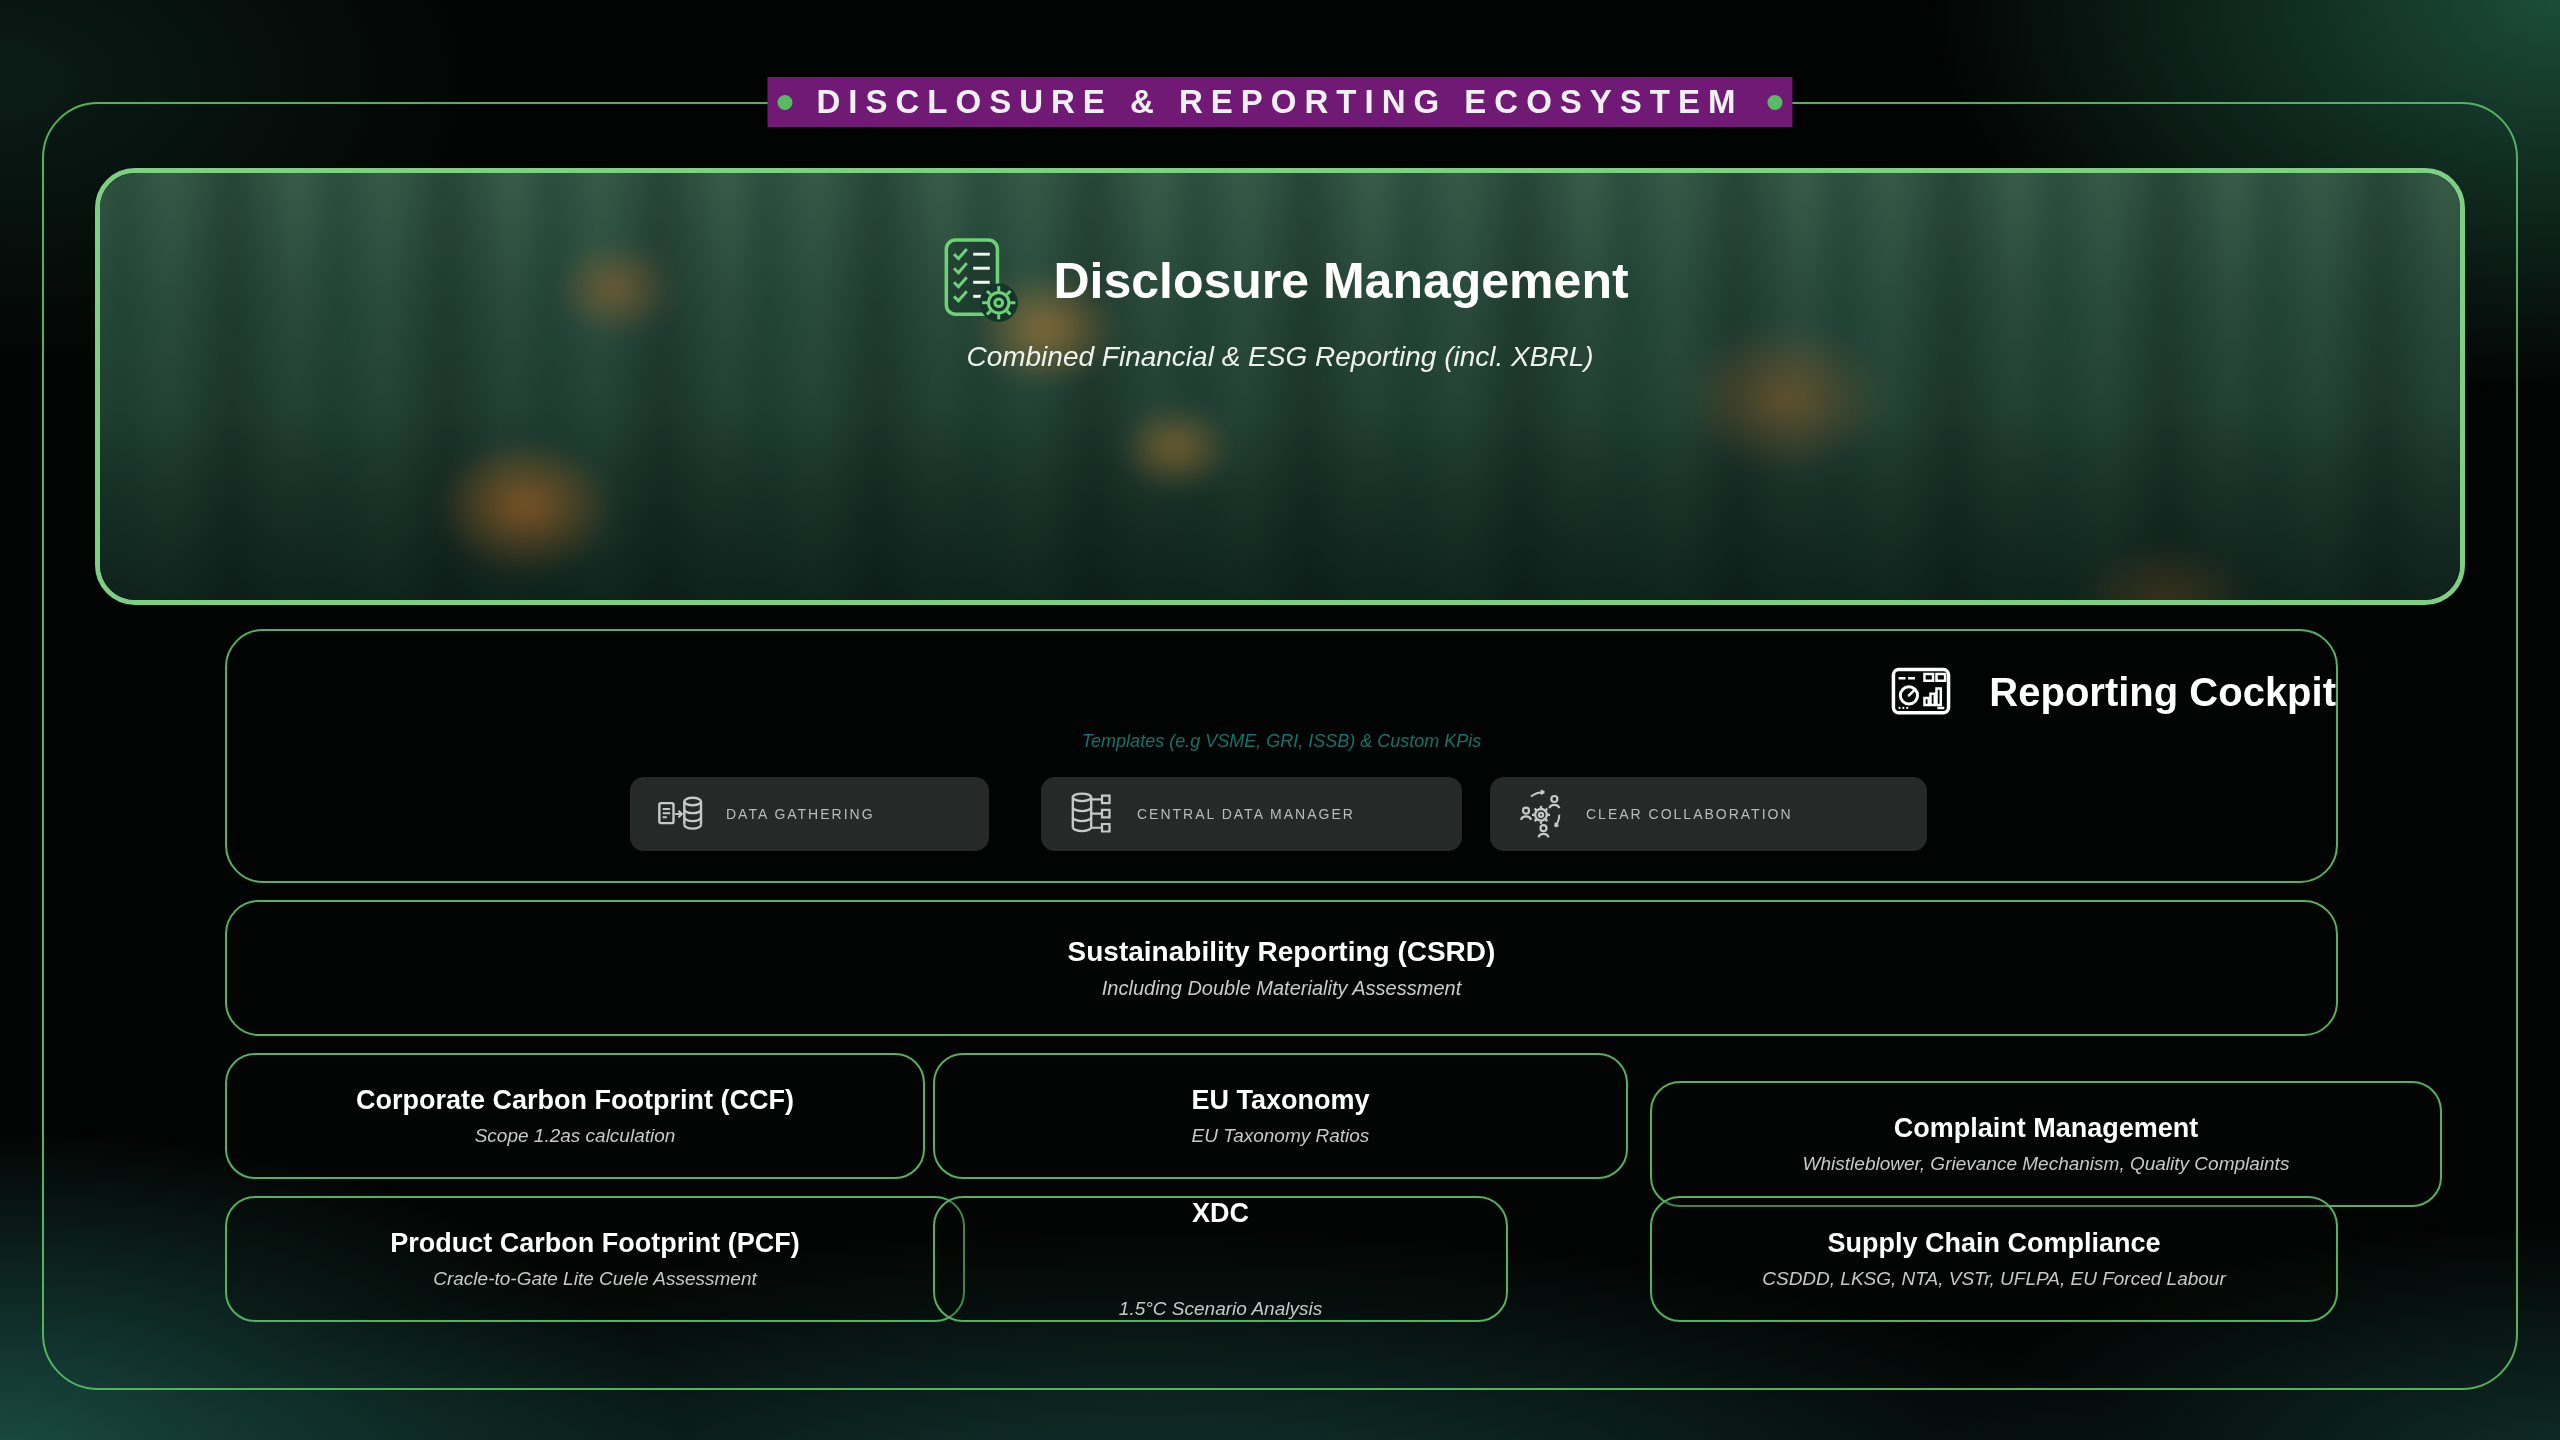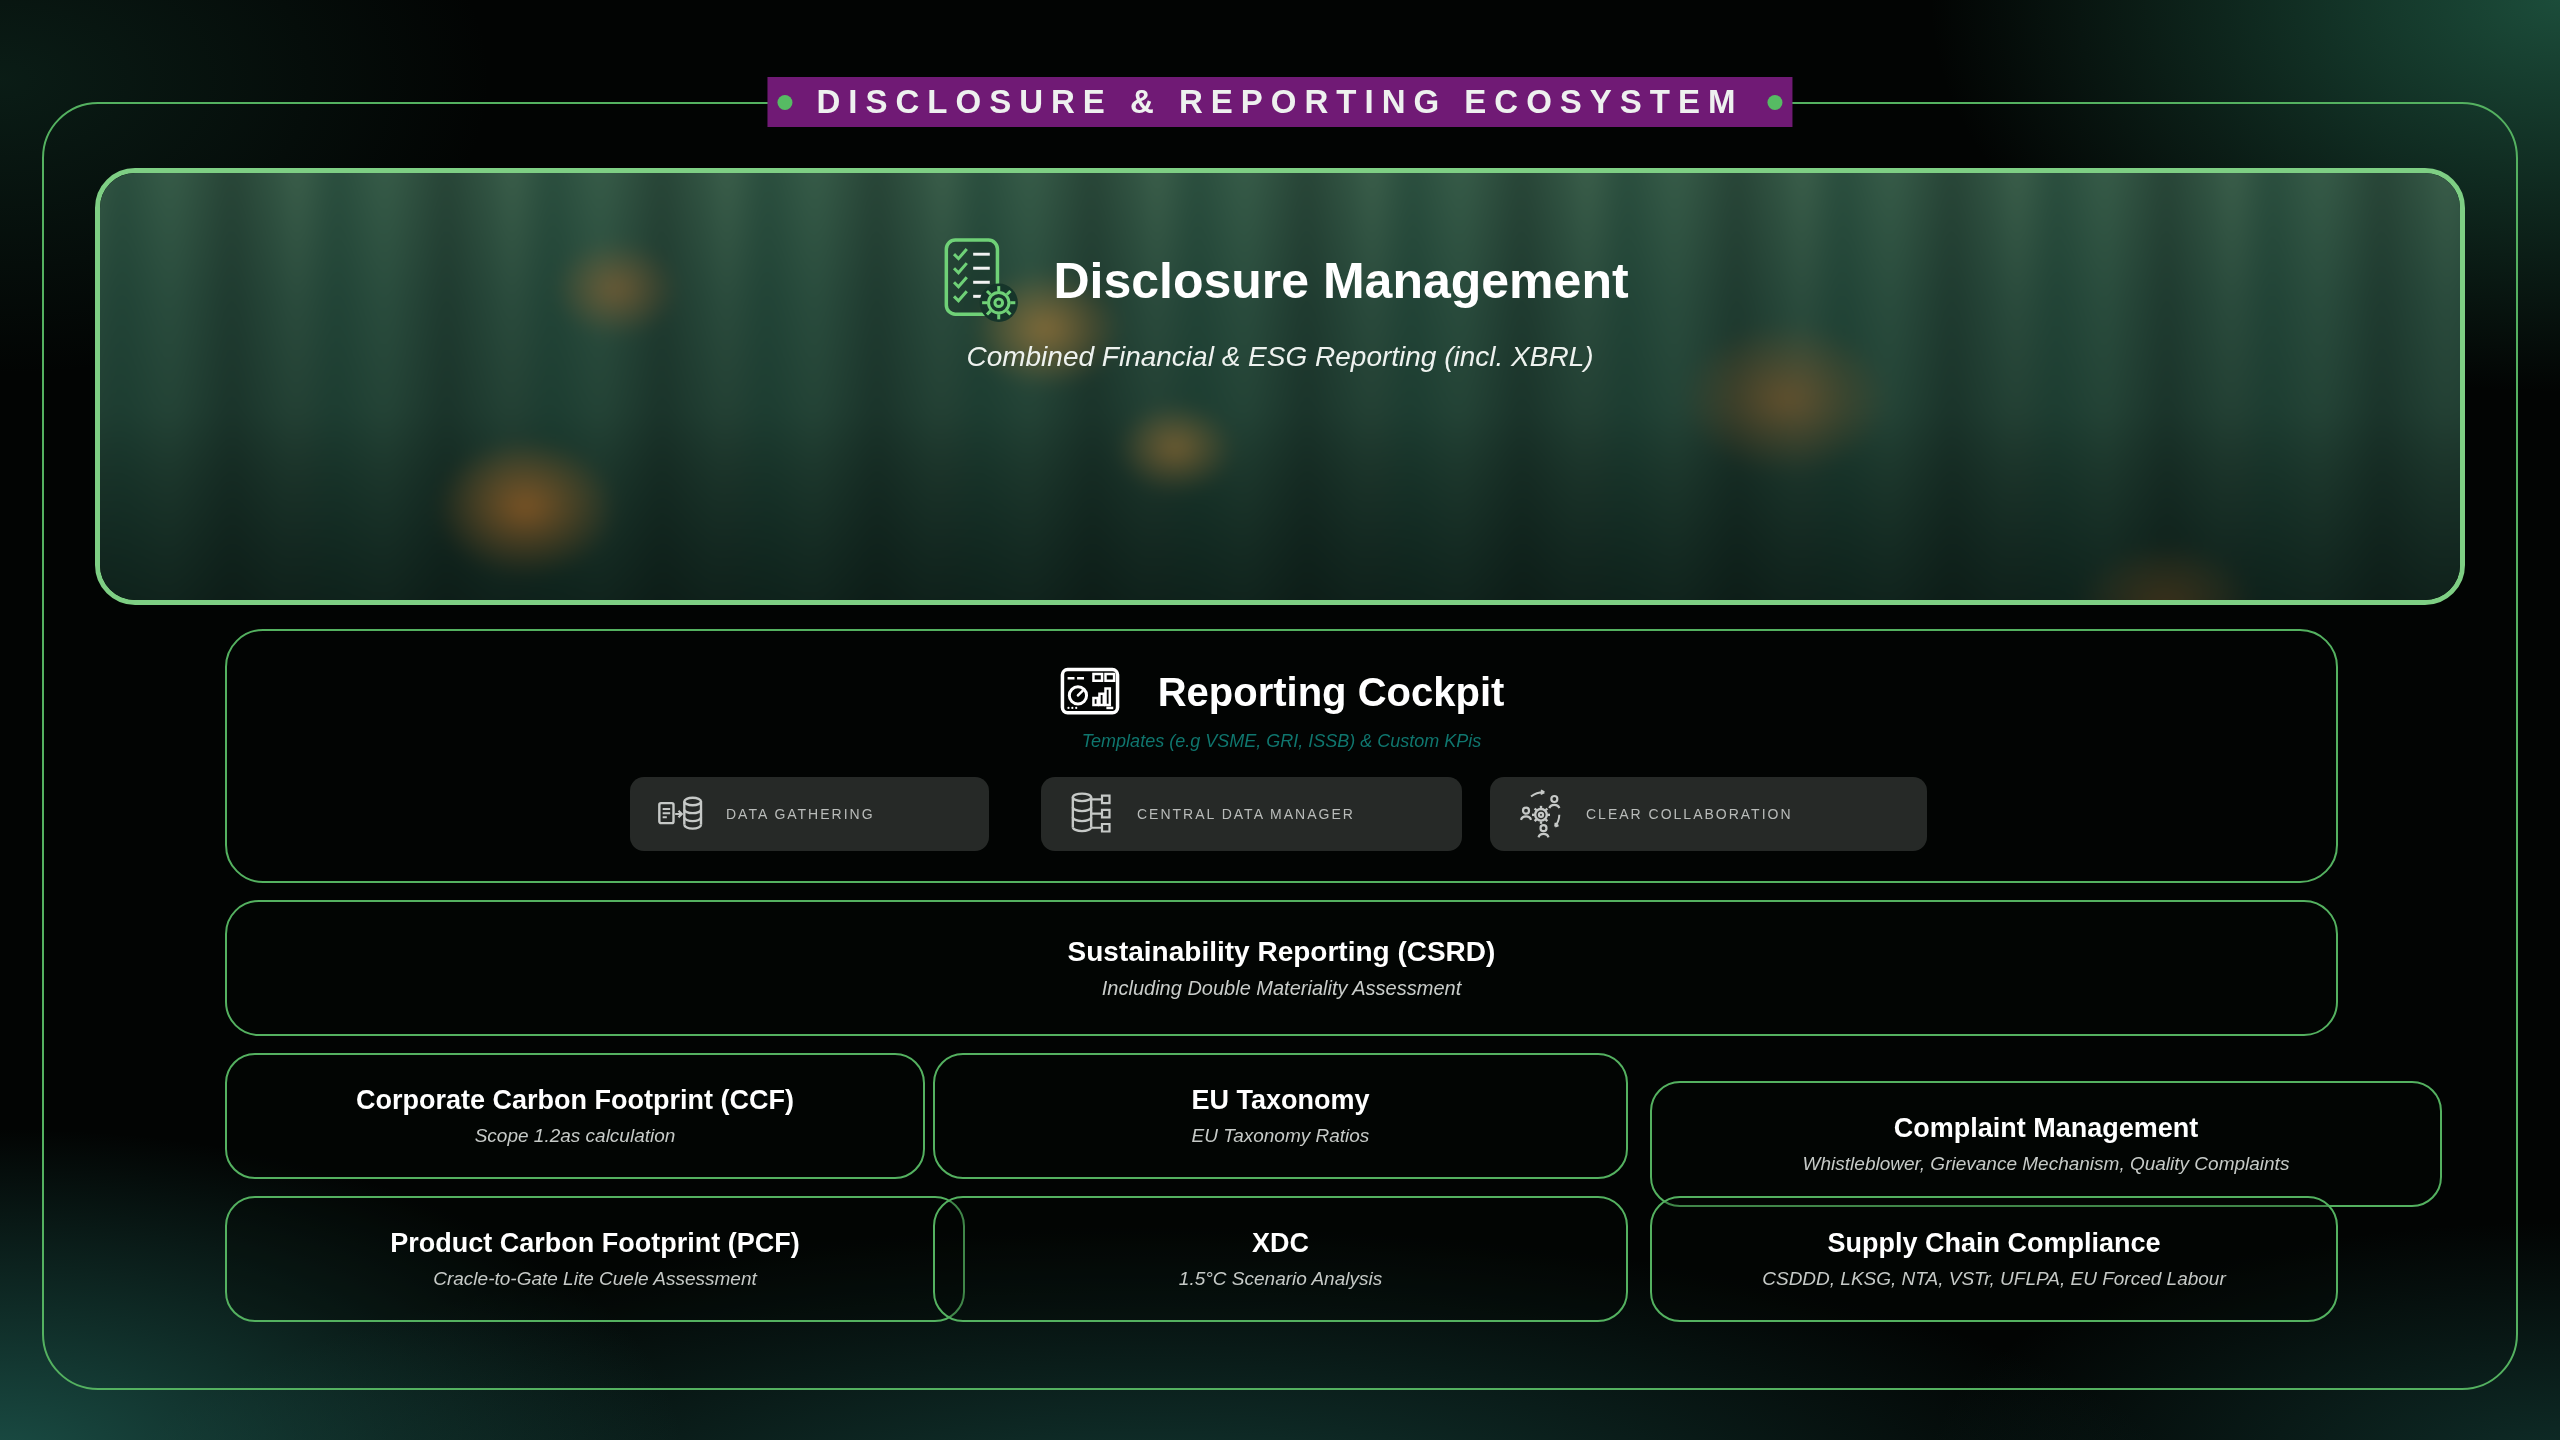--- a/index.html
+++ b/index.html
@@ -53,21 +53,21 @@
   }
   .disclosure-content{position:relative;z-index:1;text-align:center;}
   .disclosure-title-row{display:flex;justify-content:center;align-items:center;gap:30px;margin-top:62px;}
   .disclosure-title-row h2{margin:0;font-size:50px;font-weight:700;color:#ffffff;}
   .disclosure-subtitle{margin-top:14px;font-style:italic;font-size:28px;color:#eef2ef;}
   
   .cockpit{
     position:absolute;left:225px;top:629px;width:2113px;height:254px;
     border:2px solid #54b160;border-radius:38px;box-sizing:border-box;text-align:center;
   }
-  .cockpit-title-row{display:flex;justify-content:center;align-items:center;gap:37px;margin-top:30px;}
+  .cockpit-title-row{display:flex;justify-content:flex-end;align-items:center;gap:37px;margin-top:30px;}
   .cockpit-title-row h3{margin:0;font-size:40px;font-weight:700;color:#ffffff;}
   .cockpit-subtitle{margin-top:8px;font-style:italic;font-size:18px;color:#0f766e;}
   .gray-pill{
     position:absolute;top:777px;height:74px;border-radius:14px;box-sizing:border-box;
     background:rgba(122,128,124,0.30);
     display:flex;align-items:center;gap:20px;padding-left:26px;
     color:#b9bcba;font-size:14px;letter-spacing:2px;font-weight:500;white-space:nowrap;
   }
   #gray-gathering{left:630px;width:359px;}
   #gray-central{left:1041px;width:421px;}
@@ -85,21 +85,21 @@
   .module{
     position:absolute;height:126px;
     border:2px solid #54b160;border-radius:30px;box-sizing:border-box;
     display:flex;flex-direction:column;justify-content:center;align-items:center;gap:9px;
     background:rgba(3,7,5,0.25);text-align:center;
   }
   #mod-ccf {left:225px; top:1053px;width:700px;}
   #mod-eut {left:933px; top:1053px;width:695px;}
   #mod-cm  {left:1650px;top:1081px;width:792px;}
   #mod-pcf {left:225px; top:1196px;width:740px;}
-  #mod-xdc {left:933px; top:1196px;width:695px;}
+  #mod-xdc {left:933px; top:1196px;width:575px;justify-content:space-between;}
   #mod-scc {left:1650px;top:1196px;width:688px;}
   .module-title{font-size:27px;font-weight:700;color:#ffffff;}
   .module-subtitle{font-style:italic;font-size:19px;color:#c6cac7;}
   
   .icn{display:block;flex:0 0 auto;}
   .icn *{vector-effect:non-scaling-stroke;}
 </style>
 </head>
 <body>
 

